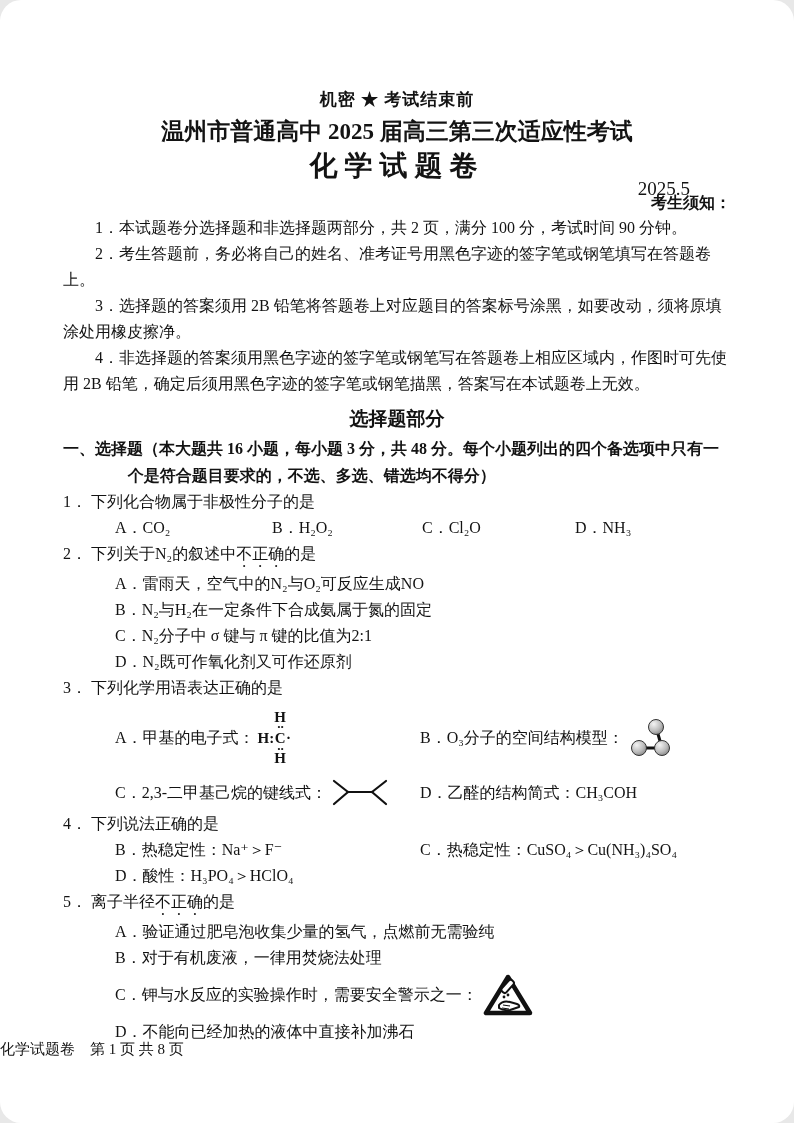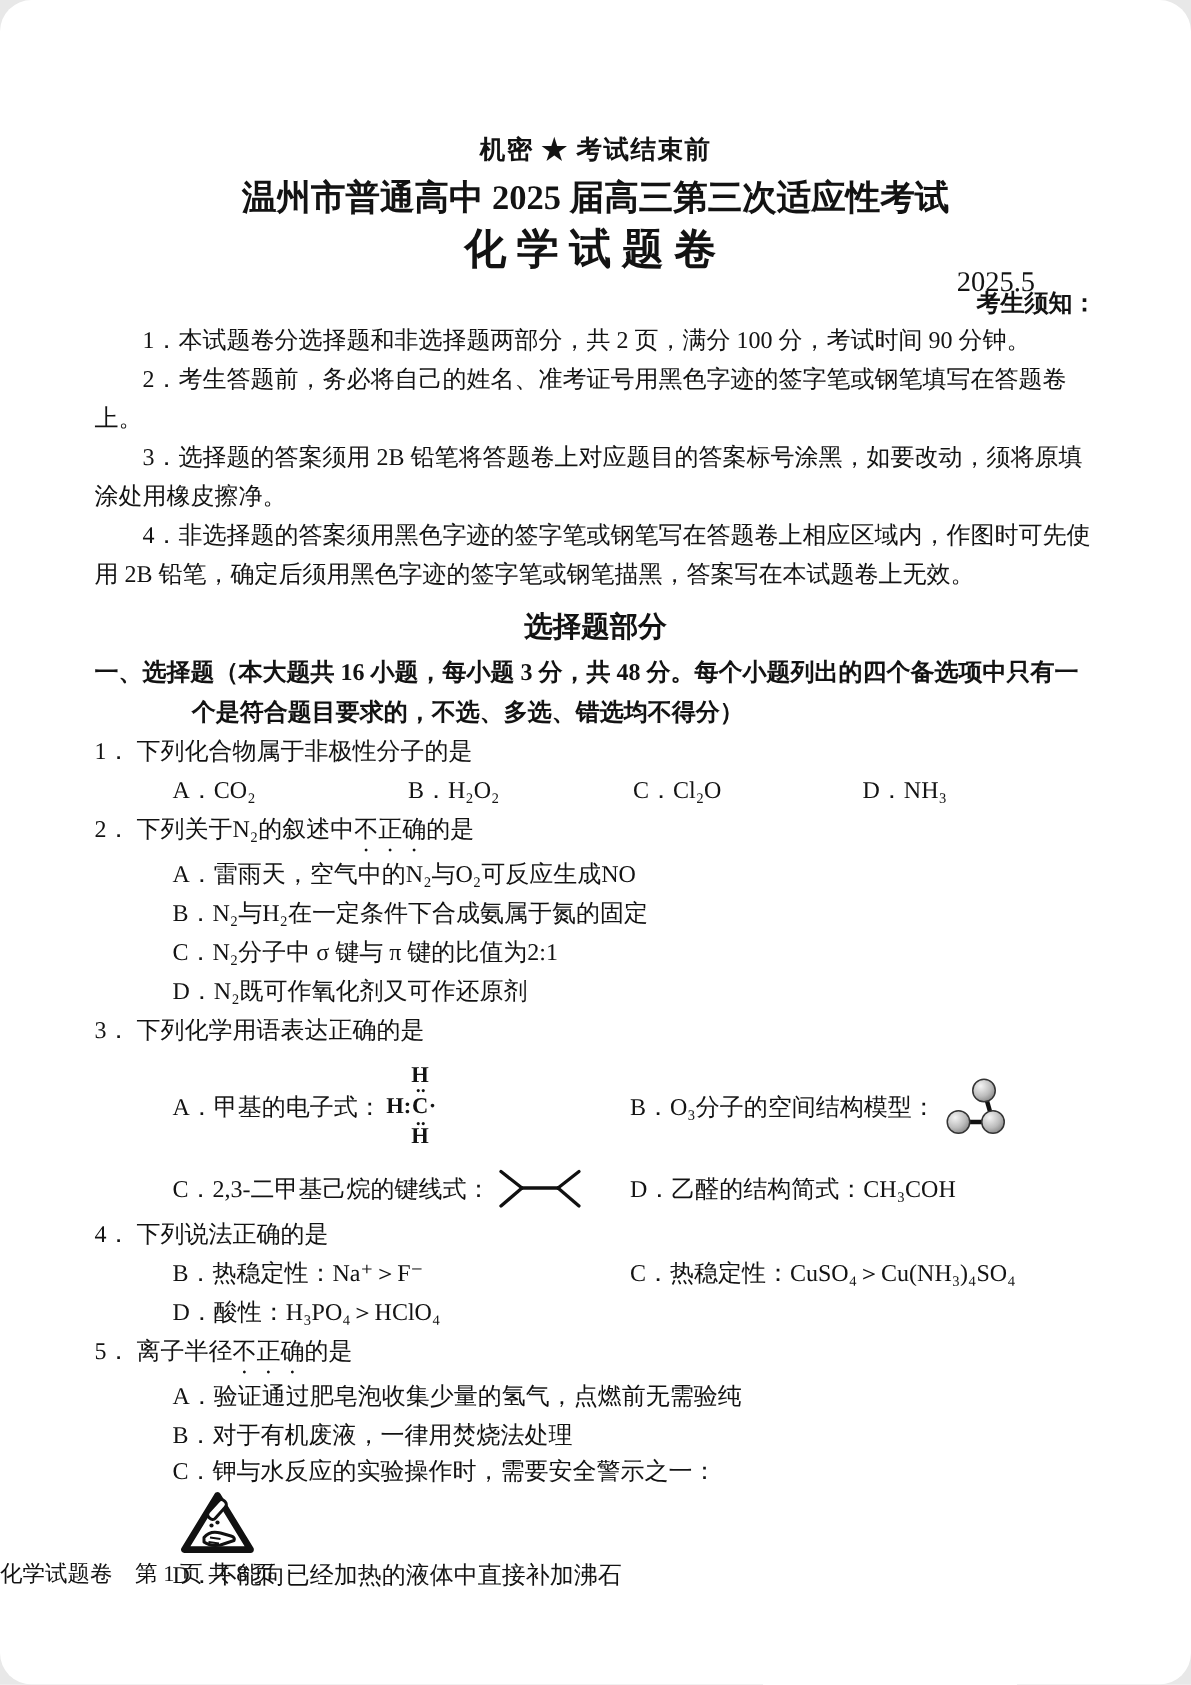--- a/index.html
+++ b/index.html
@@ -32,21 +32,21 @@
     text-emphasis:filled dot; text-emphasis-position:under left;
     -webkit-text-emphasis:filled dot; -webkit-text-emphasis-position:under left;
   }
   .opts4 { display:grid; grid-template-columns:157px 150px 153px auto; padding-left:52px; line-height:26px; }
   .opt-line { padding-left:52px; line-height:26px; }
   .opts2 { display:grid; grid-template-columns:305px auto; padding-left:52px; line-height:26px; }
   .q3grid { display:grid; grid-template-columns:305px auto; padding-left:52px; }
   .q3cell { display:flex; align-items:center; }
   .row-ab { min-height:74px; }
   .row-cd { min-height:36px; }
-  .c-line { padding-left:52px; display:flex; align-items:flex-start; min-height:48px;flex-direction:column; }
+  .c-line { padding-left:52px; display:flex; align-items:center; min-height:48px; }
   
   .edot {
     display:inline-grid; grid-template-columns:auto auto auto;
     text-align:center; vertical-align:middle; margin-left:3px;
     font-size:15px; font-weight:bold;
   }
   .edot span { display:block; }
   .ed-h { line-height:13px; }
   .ed-dots { line-height:6px; letter-spacing:-1px; font-size:13px; }
   .ed-mid { line-height:16px; }

